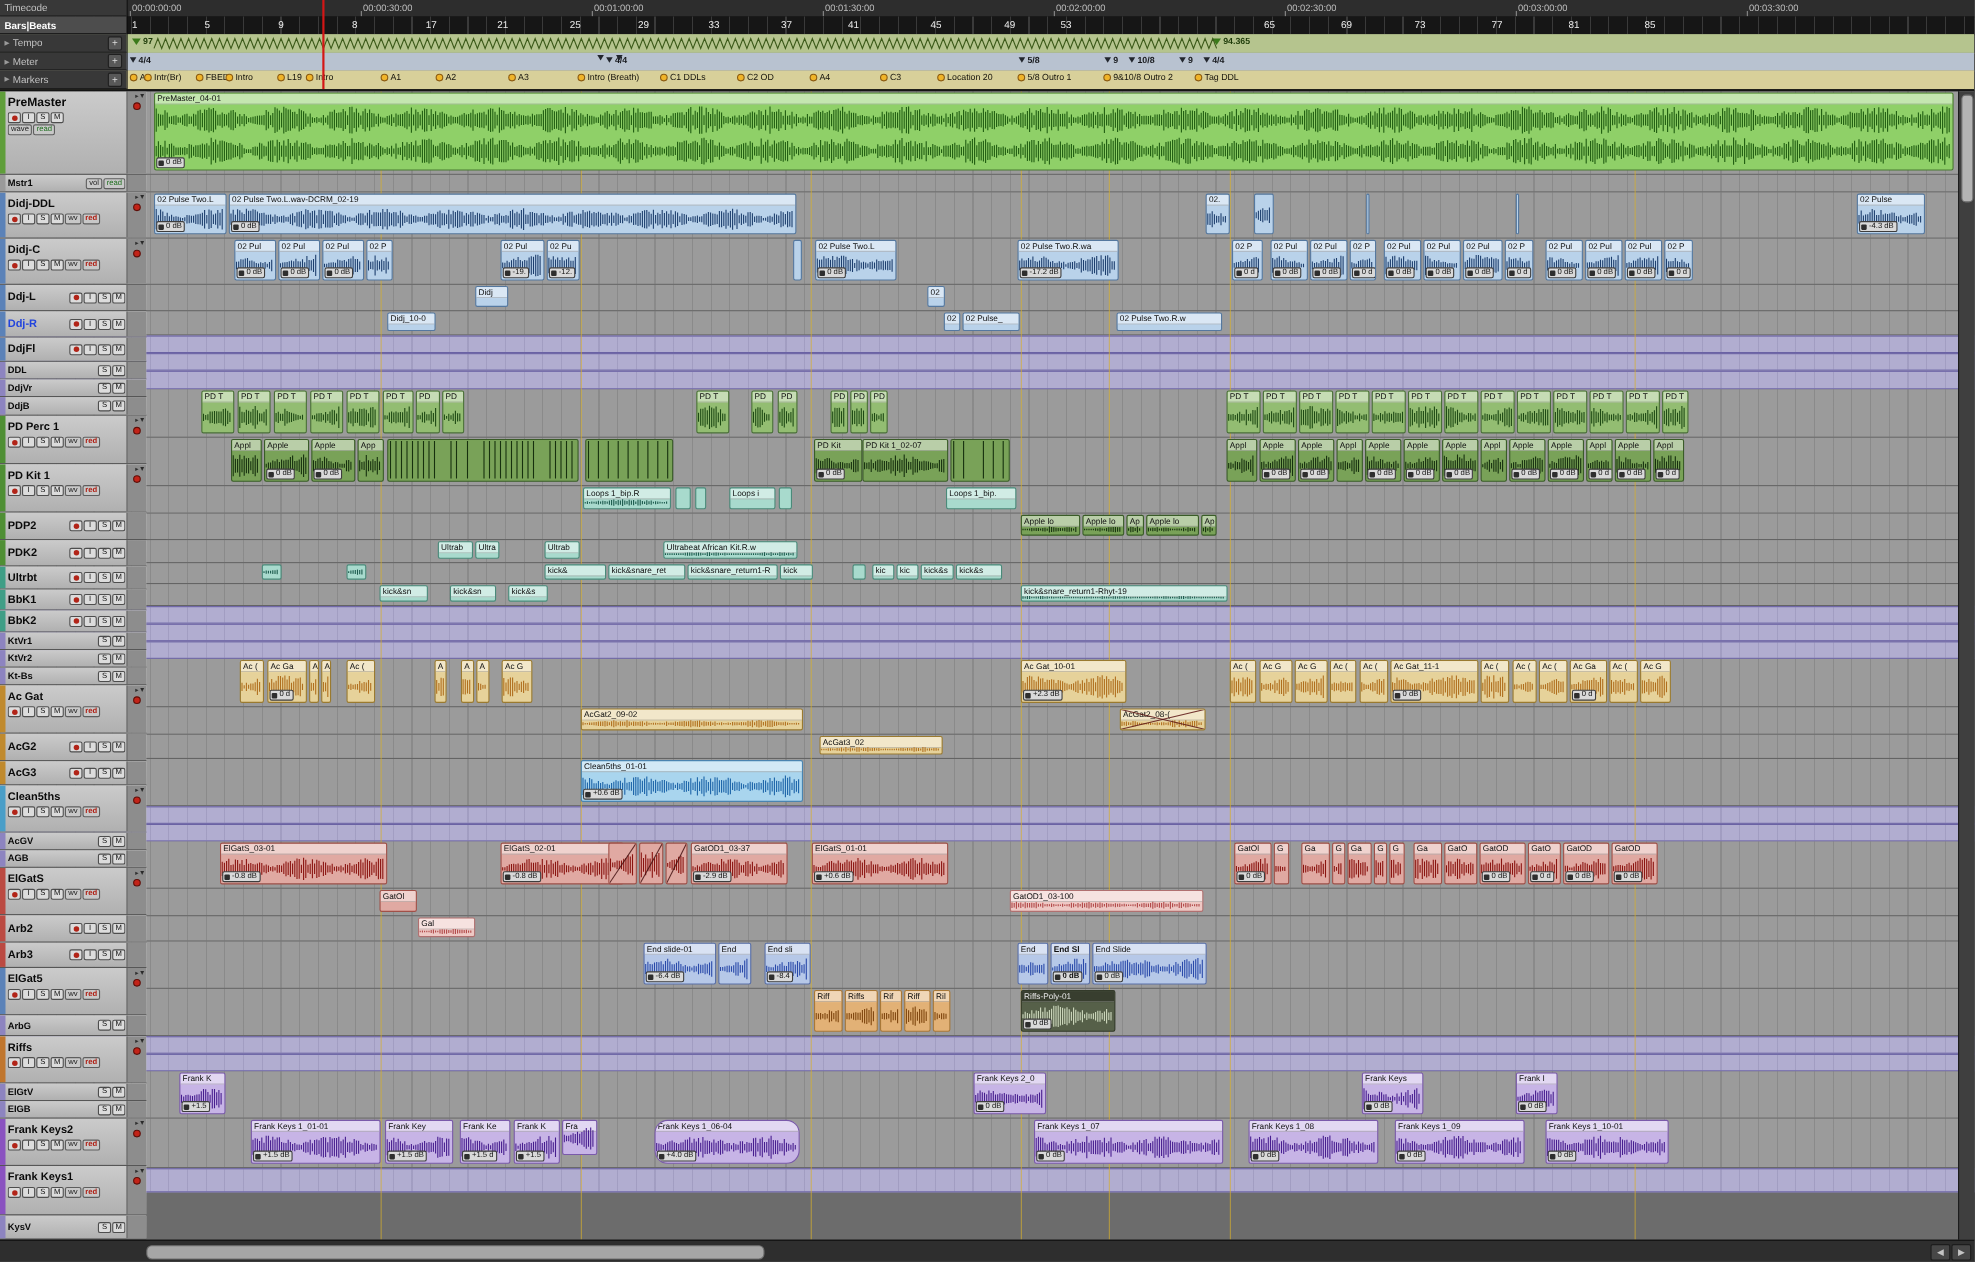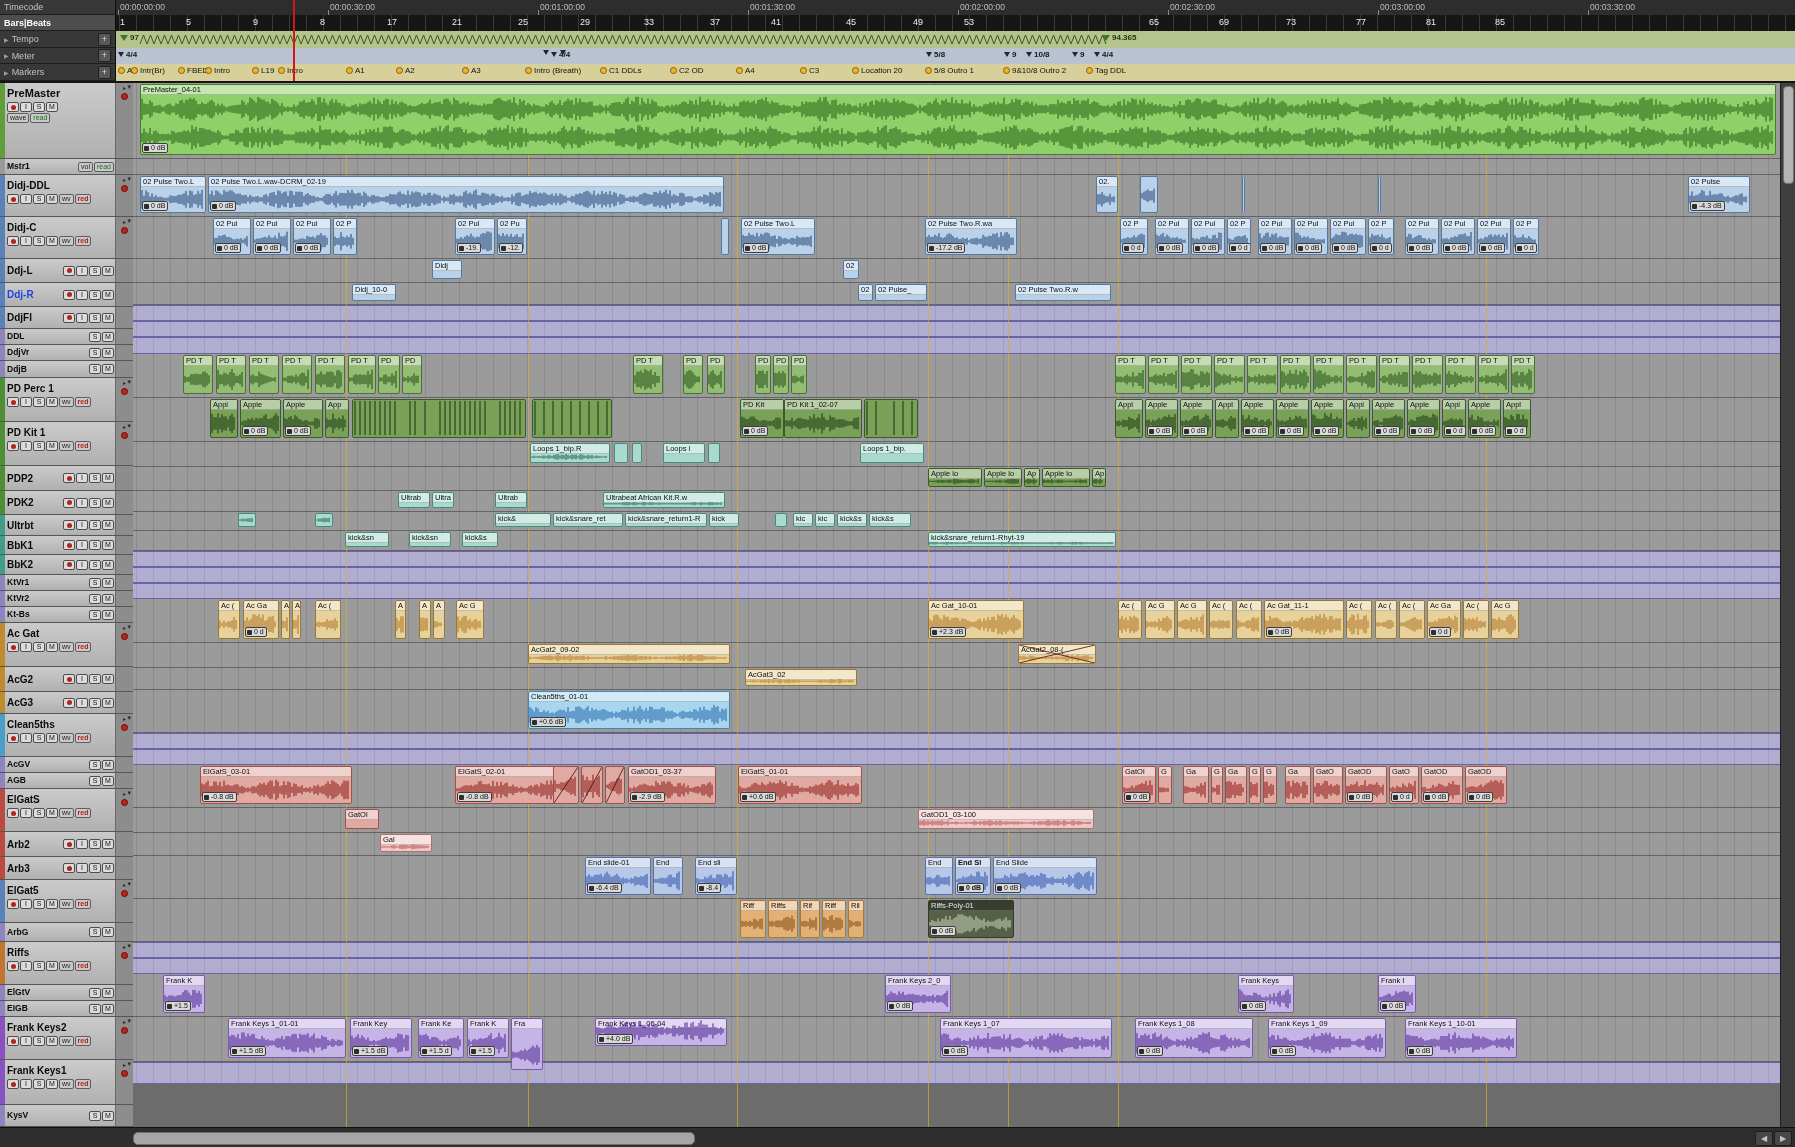--- a/index.html
+++ b/index.html
@@ -1582,27 +1582,27 @@
         <div class="clip" style="left: 467px; width: 42px; height: 40px; background: rgb(199, 180, 230); border-color: rgb(122, 90, 170);">
           <span class="clip-label">Frank K</span>
           <svg width="40" height="29" class="wave-svg">
             <path d="M1 12.5V19.4M3 14.6V17.3M5 12.7V19.2M7 11.9V20.0M9 13.1V18.8M11 11.8V20.1M13 11.2V20.7M15 12.0V19.9M17 11.0V20.9M19 10.7V21.2M21 8.4V23.5M23 6.2V25.7M25 12.0V19.9M27 11.2V20.7M29 10.0V21.9M31 5.8V26.1M33 9.8V22.1M35 11.3V20.6M37 7.0V24.9" stroke="#471e8f" stroke-width="1" fill="none"></path>
           </svg>
           <span class="gain">
             <span class="fader-icon"></span>
             <span>+1.5</span>
           </span>
         </div>
-        <div class="clip" style="left: 511px; width: 32px; height: 52px; background: rgb(199, 180, 230); border-color: rgb(122, 90, 170);">
+        <div class="clip" style="left: 511px; width: 32px; height: 32px; background: rgb(199, 180, 230); border-color: rgb(122, 90, 170);">
           <span class="clip-label">Fra</span>
           <svg width="30" height="29" class="wave-svg">
             <path d="M1 12.6V19.3M3 13.4V18.5M5 13.4V18.5M7 12.5V19.4M9 11.3V20.6M11 11.9V20.0M13 9.8V22.1M15 11.6V20.3M17 10.2V21.7M19 8.5V23.4M21 6.5V25.4M23 8.5V23.4M25 5.9V26.0M27 8.4V23.5" stroke="#471e8f" stroke-width="1" fill="none"></path>
           </svg>
         </div>
-        <div class="clip" style="left: 595px; width: 132px; height: 28px; background: rgb(199, 180, 230); border-color: rgb(122, 90, 170);">
+        <div class="clip" style="left: 595px; width: 132px; height: 40px; background: rgb(199, 180, 230); border-color: rgb(122, 90, 170); border-radius: 12px;">
           <span class="clip-label">Frank Keys 1_06-04</span>
           <svg width="130" height="29" class="wave-svg">
             <path d="M1 12.2V19.7M3 12.6V19.3M5 13.2V18.7M7 13.9V18.0M9 12.8V19.1M11 11.5V20.4M13 10.4V21.5M15 9.8V22.1M17 11.4V20.5M19 12.2V19.7M21 12.9V19.0M23 11.7V20.2M25 11.3V20.6M27 9.1V22.8M29 9.0V22.9M31 6.8V25.1M33 11.8V20.1M35 8.2V23.7M37 10.7V21.2M39 7.6V24.3M41 11.9V20.0M43 6.7V25.2M45 9.8V22.1M47 9.9V22.0M49 10.2V21.7M51 11.7V20.2M53 8.9V23.0M55 11.9V20.0M57 10.2V21.7M59 9.2V22.7M61 10.1V21.8M63 13.0V18.9M65 12.1V19.8M67 12.2V19.7M69 14.1V17.8M71 12.1V19.8M73 13.2V18.7M75 13.6V18.3M77 10.5V21.4M79 10.5V21.4M81 13.0V18.9M83 11.1V20.8M85 11.9V20.0M87 12.2V19.7M89 7.7V24.2M91 7.3V24.6M93 12.1V19.8M95 8.2V23.7M97 6.8V25.1M99 11.2V20.7M101 11.1V20.8M103 8.0V23.9M105 5.4V26.5M107 9.4V22.5M109 9.7V22.2M111 9.6V22.3M113 12.2V19.7M115 12.3V19.6M117 8.4V23.5M119 11.9V20.0M121 12.7V19.2M123 13.7V18.2M125 12.1V19.8M127 14.0V17.9" stroke="#471e8f" stroke-width="1" fill="none"></path>
           </svg>
           <span class="gain">
             <span class="fader-icon"></span>
             <span>+4.0 dB</span>
           </span>
         </div>
         <div class="clip" style="left: 940px; width: 172px; height: 40px; background: rgb(199, 180, 230); border-color: rgb(122, 90, 170);">

